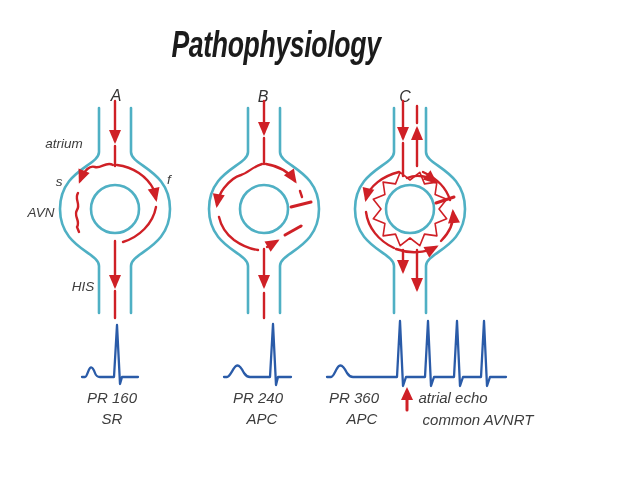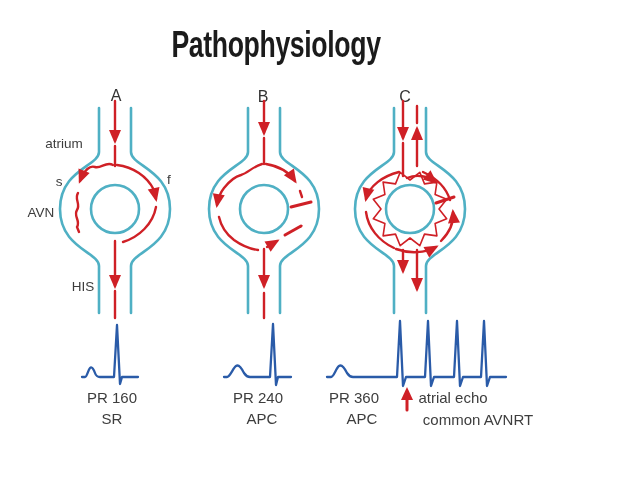--- a/index.html
+++ b/index.html
@@ -2,21 +2,21 @@
 <html style="--bg: #ffffff; --channel: #4fb0c4; --red: #cf2026; --ecg: #2a5ba8; --label: #3d3d3d; --title_text: #1b1b1b;"><head>
 <meta charset="utf-8">
 <style>
   :root{
     --bg:#ffffff; --channel:#4fb0c4; --red:#cf2026; --ecg:#2a5ba8;
     --label:#3d3d3d; --title_text:#1b1b1b;
   }
   html,body{margin:0;padding:0;background:#e9e9e9;}
   .stage{
     position:relative;width:638px;height:479px;background:var(--bg);
-    overflow:hidden;font-family:"Liberation Sans",sans-serif;
+    overflow:hidden;font-family:"Liberation Sans",sans-serif;font-style:italic;
   }
   .title{
     position:absolute;left:276px;top:24px;transform:translateX(-50%) scaleX(.72);
     transform-origin:center;font-size:37px;font-weight:600;letter-spacing:-.5px;
     color:var(--title_text);white-space:nowrap;
   }
   svg{position:absolute;left:0;top:0;}
   .chan{stroke:var(--channel);stroke-width:2.6;fill:none;stroke-linecap:round;}
   .red{stroke:var(--red);stroke-width:2.4;fill:none;stroke-linecap:round;stroke-linejoin:round;}
   .redthin{stroke:var(--red);stroke-width:1.6;fill:none;stroke-linejoin:round;}

